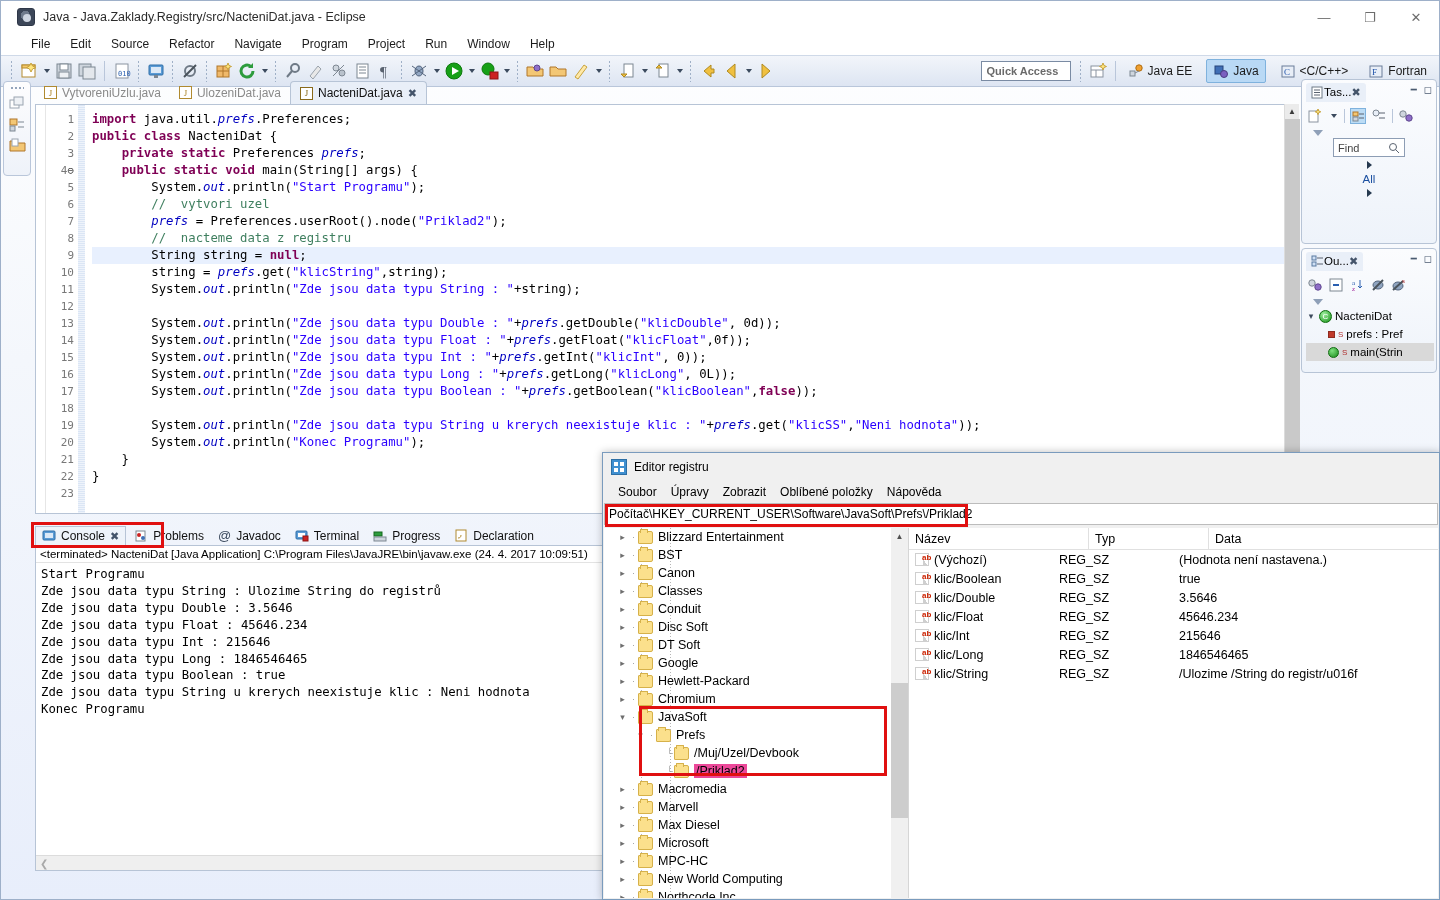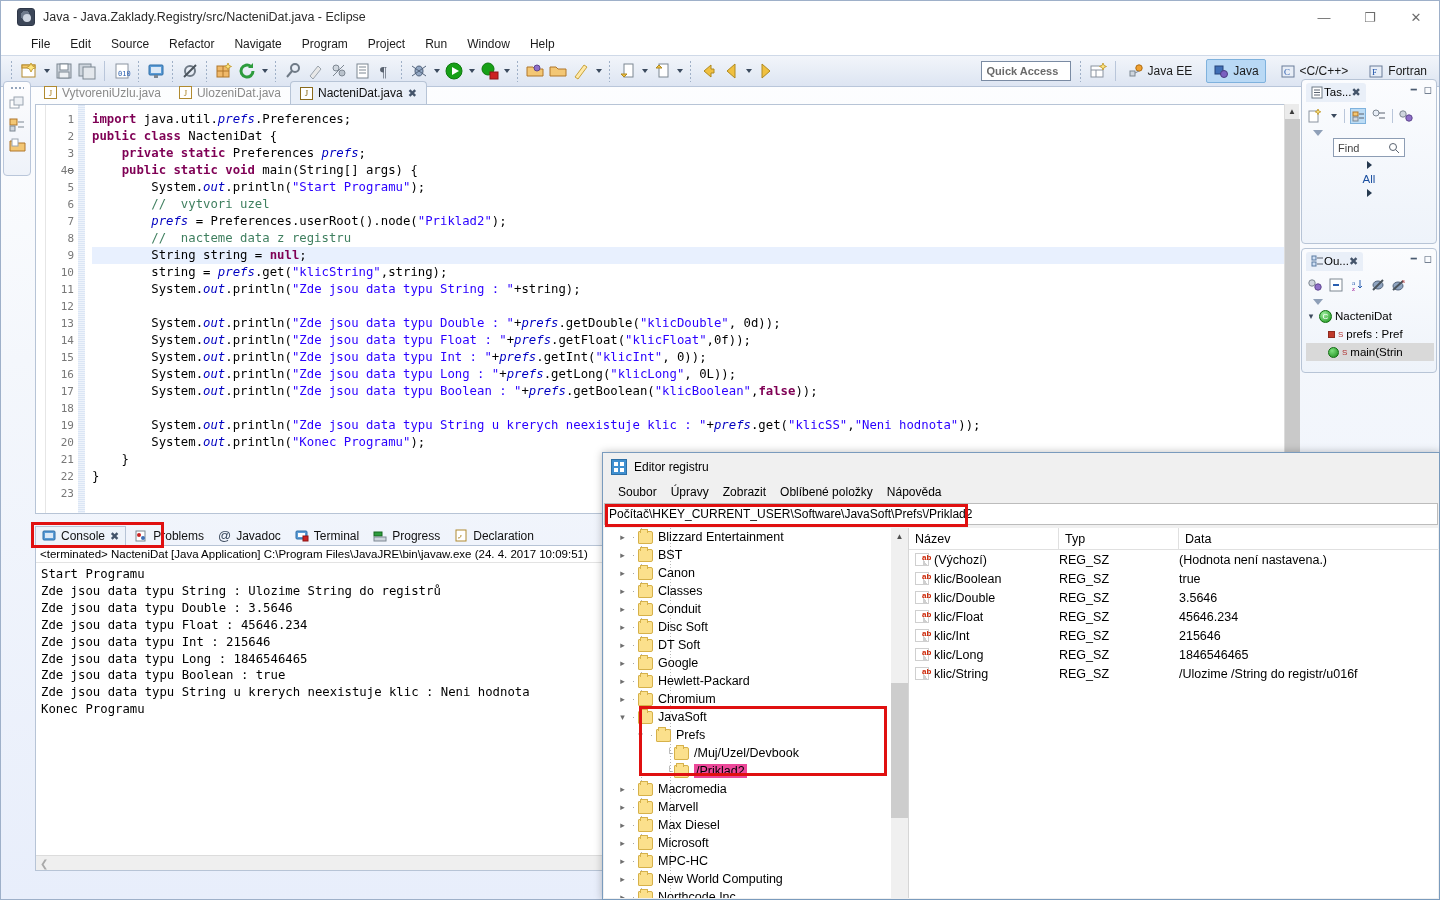--- a/index.html
+++ b/index.html
@@ -863,21 +863,21 @@
           <span class="tlabel">Northcode Inc</span>
         </div>
       <div class="tree-scroll">
         <div class="ts-up">▲</div>
         <div class="ts-thumb"></div>
       </div>
     </div>
 
     <div class="reg-list">
       <div class="lst-head">
-        <div style="width:150px;">Název</div>
+        <div style="width:180px;">Název</div>
         <div style="width:120px;">Typ</div>
         <div style="flex:1;border-right:none;">Data</div>
       </div>
       <div class="lrow">
           <div class="c-name">
             <span class="ab-ico">ab</span>
             <span>(Výchozí)</span>
           </div>
           <div class="c-type">REG_SZ</div>
           <div class="c-data">(Hodnota není nastavena.)</div>

